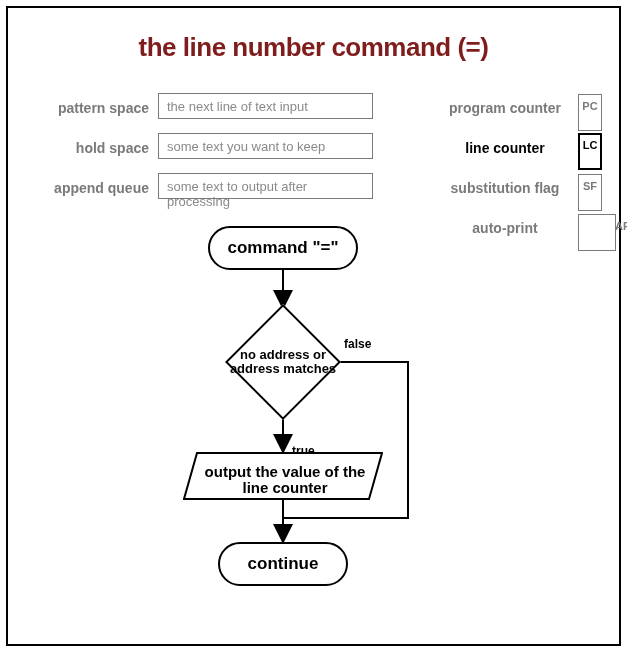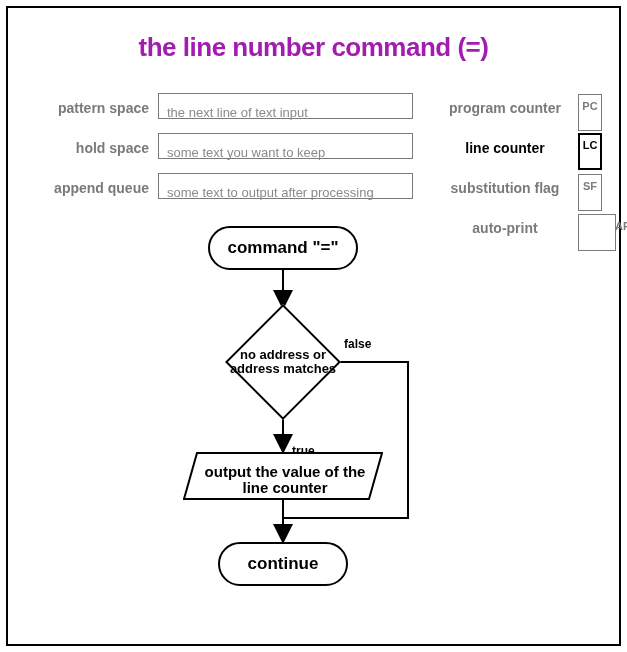--- a/index.html
+++ b/index.html
@@ -19,40 +19,40 @@
   }
   .title {
     position: absolute;
     left: 0; top: 24px;
     width: 100%;
     text-align: center;
     font-family: "Arial Black", Impact, Arial, sans-serif;
     font-weight: 900;
     font-size: 26px;
     letter-spacing: -0.5px;
-    color: #a21caf;
+    color: #7f1d1d;
   }
   .row-label-left {
     position: absolute;
     width: 135px;
     text-align: right;
     color: #7a7a7a;
     font-size: 14px;
     font-weight: 700;
     font-family: "Arial Narrow", Arial, sans-serif;
   }
   .text-box {
     position: absolute;
     border: 1px solid #7a7a7a;
     color: #8a8a8a;
     font-size: 13px;
     font-family: "Arial Narrow", Arial, sans-serif;
-    padding: 11px 8px;
+    padding: 5px 8px;
     height: 26px;
-    width: 255px;
+    width: 215px;
   }
   .row-label-right {
     position: absolute;
     width: 130px;
     text-align: center;
     color: #7a7a7a;
     font-size: 14px;
     font-weight: 700;
     font-family: "Arial Narrow", Arial, sans-serif;
   }

